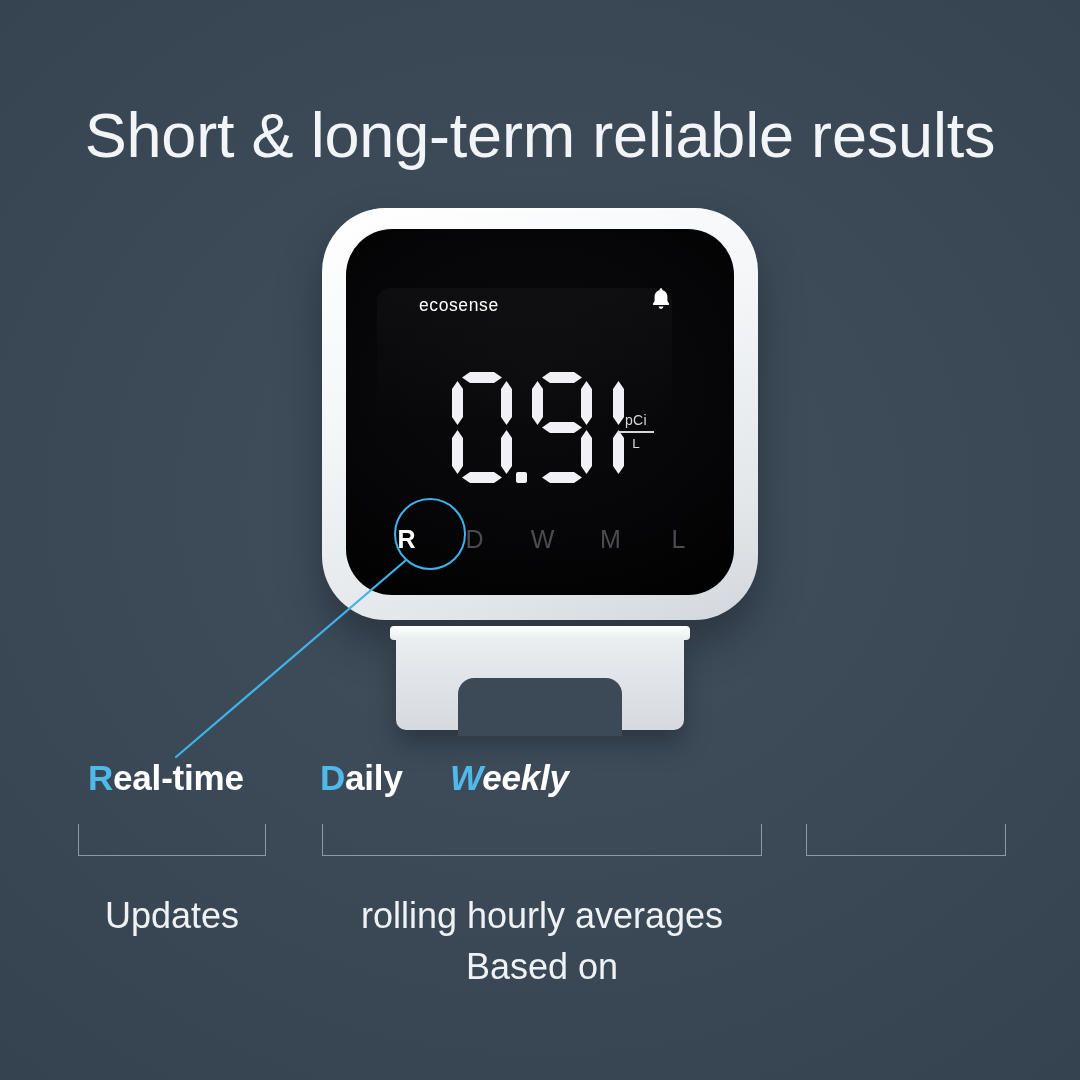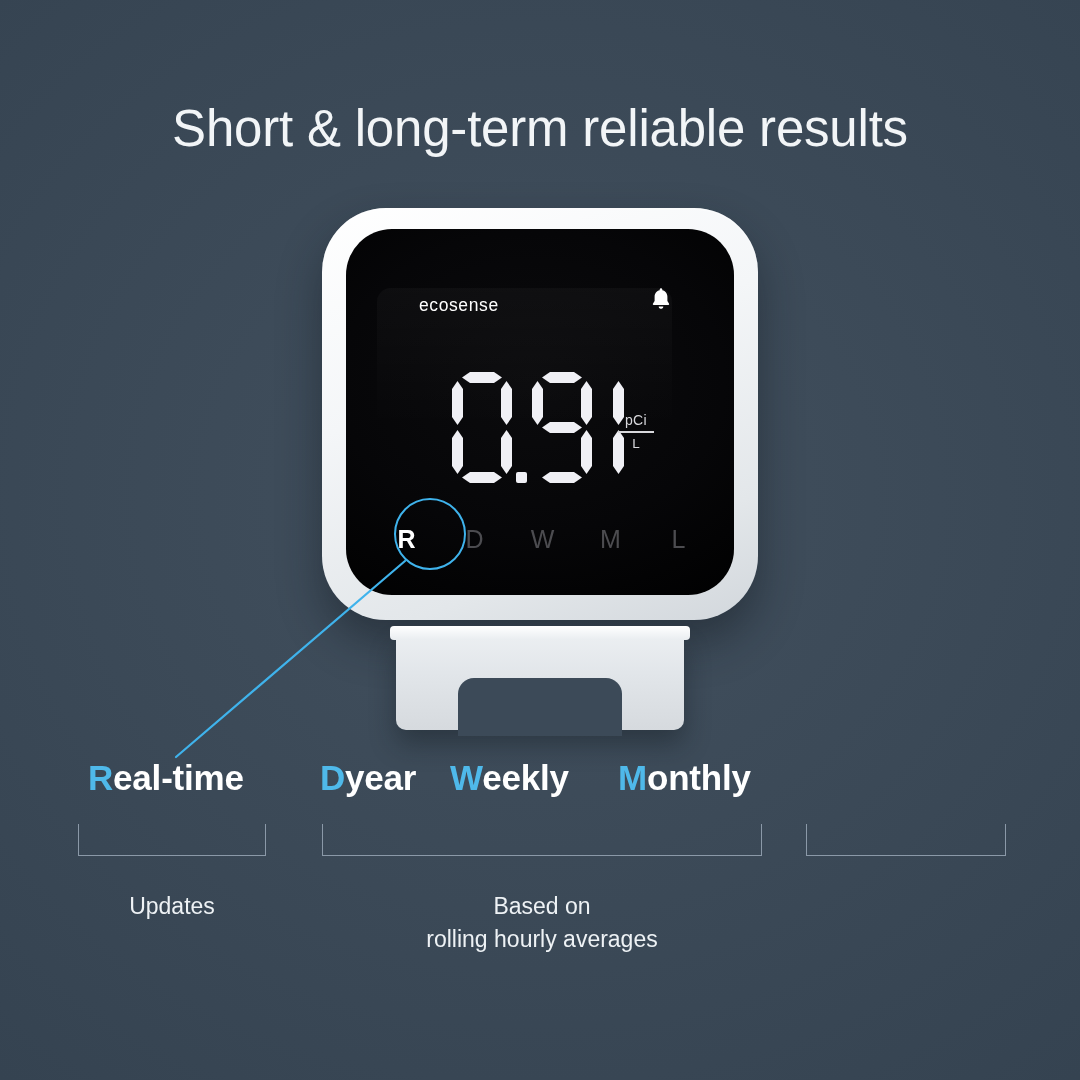--- a/index.html
+++ b/index.html
@@ -16,21 +16,21 @@
     position:absolute;inset:0;
     background:radial-gradient(ellipse 78% 70% at 50% 46%, #42505e 0%, #3b4957 55%, #354351 100%);
     pointer-events:none;
   }
 
   
   .title{
     position:absolute;top:101px;left:0;width:1080px;
     text-align:center;
     color:#f2f5f7;
-    font-size:51px;
+    font-size:63px;
     font-weight:400;
     letter-spacing:-0.2px;
     line-height:1.1;
   }
 
   
   .device{
     position:absolute;
     left:322px;top:208px;
     width:436px;height:412px;
@@ -136,41 +136,41 @@
   
   .labels{position:absolute;left:0;top:758px;width:1080px;height:46px;}
   .label{
     position:absolute;
     font-size:35px;font-weight:600;color:#ffffff;
     white-space:nowrap;letter-spacing:-0.2px;
   }
   .label .k{color:#4fb9ea;}
   .l-real{left:88px;}
   .l-daily{left:320px;}
-  .l-weekly{left:450px;}
+  .l-weekly{left:450px;font-style:italic;}
   .l-monthly{left:618px;}
   .l-long{left:812px;}
 
   
   .brackets{position:absolute;left:0;top:824px;width:1080px;height:36px;}
   .bracket{
     position:absolute;top:0;height:32px;
     border:1.6px solid #8b99a8;
     border-top:none;
     box-sizing:border-box;
   }
   .b1{left:78px;width:188px;}
   .b2{left:322px;width:440px;}
   .b3{left:806px;width:200px;}
 
   
   .captions{position:absolute;left:0;top:890px;width:1080px;}
   .caption{
     position:absolute;text-align:center;
-    color:#eef2f5;font-size:23px;line-height:1.42;font-weight:400;
+    color:#eef2f5;font-size:36px;line-height:1.42;font-weight:400;
   }
   .c1{left:22px;width:300px;}
   .c2{left:312px;width:460px;}
   .c3{left:770px;width:266px;}
 </style>
 </head>
 <body>
 
 <div class="bg-vignette"></div>
 
@@ -247,34 +247,33 @@
   <div class="notch"></div>
   <div class="lip"></div>
 </div>
 
 <svg class="callout" viewBox="0 0 1080 1080">
   <line x1="405" y1="561" x2="176" y2="757" stroke="#3fb3ec" stroke-width="2.2" stroke-linecap="round"></line>
 </svg>
 
 <div class="labels">
   <div class="label l-real"><span class="k">R</span><span>eal-time</span></div>
-  <div class="label l-daily"><span class="k">D</span><span>year</span></div>
+  <div class="label l-daily"><span class="k">D</span><span>aily</span></div>
   <div class="label l-weekly"><span class="k">W</span><span>eekly</span></div>
-  <div class="label l-monthly"><span class="k">M</span><span>onthly</span></div>
 </div>
 
 <div class="brackets">
   <div class="bracket b1"></div>
   <div class="bracket b2"></div>
   <div class="bracket b3"></div>
 </div>
 
 <div class="captions">
   <div class="caption c1">
     <div>Updates</div>
   </div>
   <div class="caption c2">
+    <div>rolling hourly averages</div>
     <div>Based on</div>
-    <div>rolling hourly averages</div>
   </div>
   <div class="caption c3">
   </div>
 </div>
 
 </body></html>

